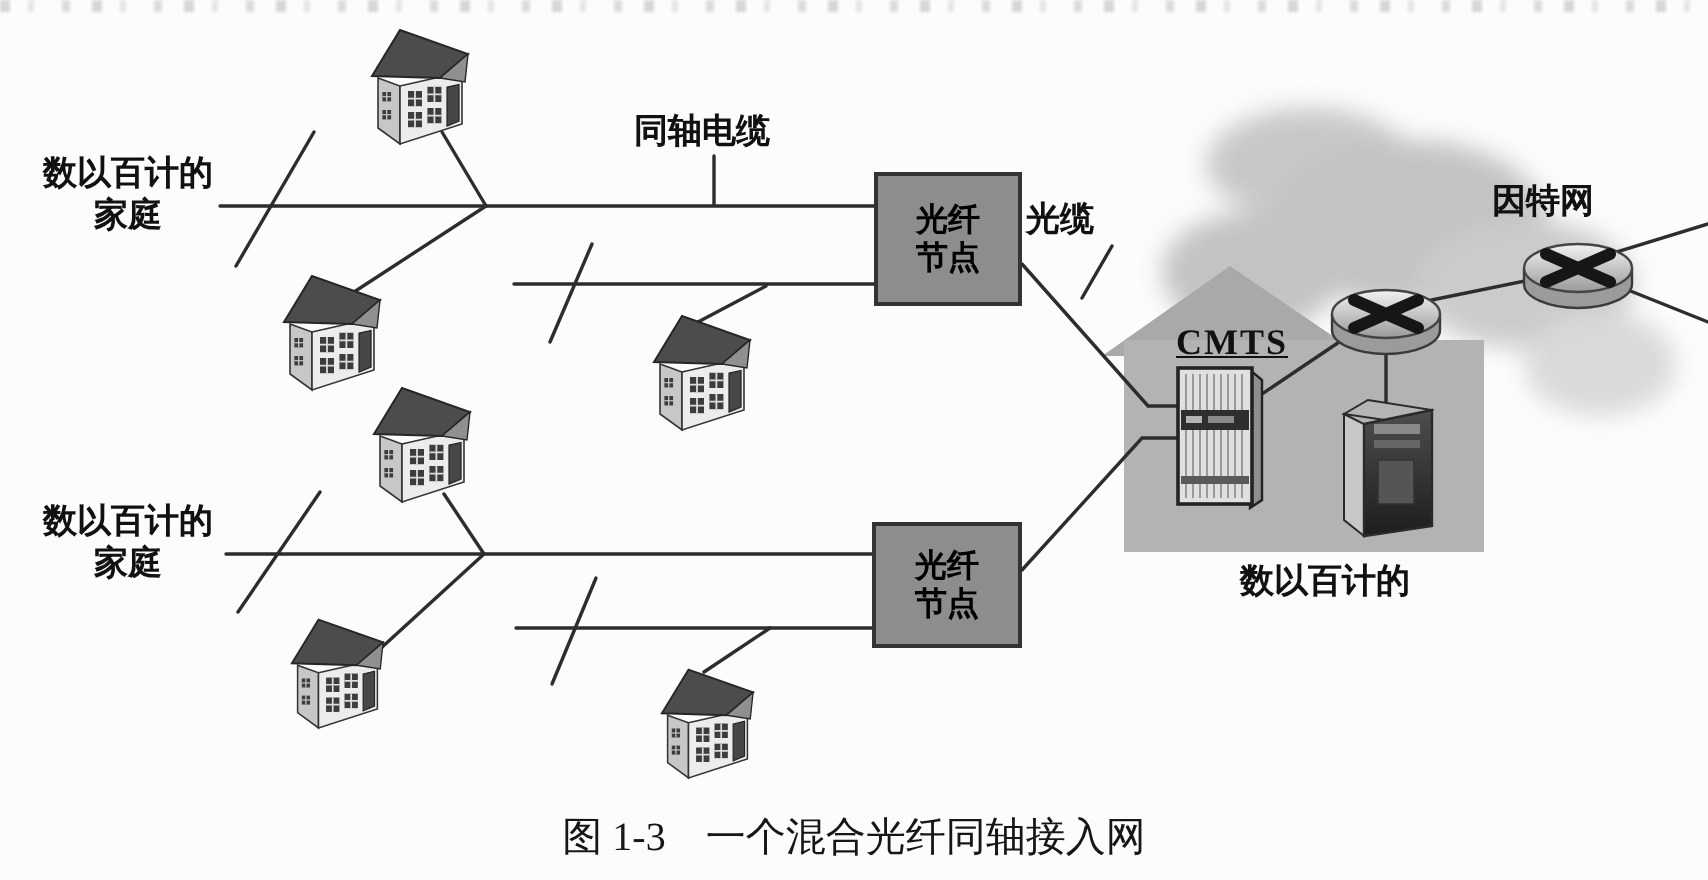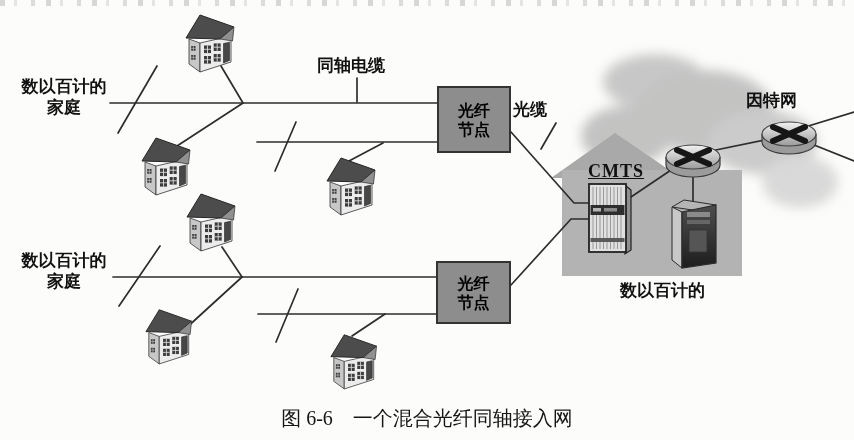--- a/index.html
+++ b/index.html
@@ -180,16 +180,16 @@
     <div>数以百计的</div>
     <div>家庭</div>
   </div>
   <div class="lbl" style="left:317px;top:55px;">同轴电缆</div>
   <div class="lbl" style="left:513px;top:99px;">光缆</div>
   <div class="lbl lbl-cmts" style="left:588px;top:161px;text-decoration:underline;">CMTS</div>
   <div class="lbl" style="left:746px;top:90px;text-align:right;">因特网</div>
   <div class="lbl" style="left:620px;top:280px;">数以百计的</div>
 
   <div class="caption">
-    <span class="cap-prefix">图 6-6</span><span>一个混合光纤同轴接入网</span>
+    <span class="cap-prefix">图 1-3</span><span>一个混合光纤同轴接入网</span>
   </div>
 
 </div>
 
 </body></html>

